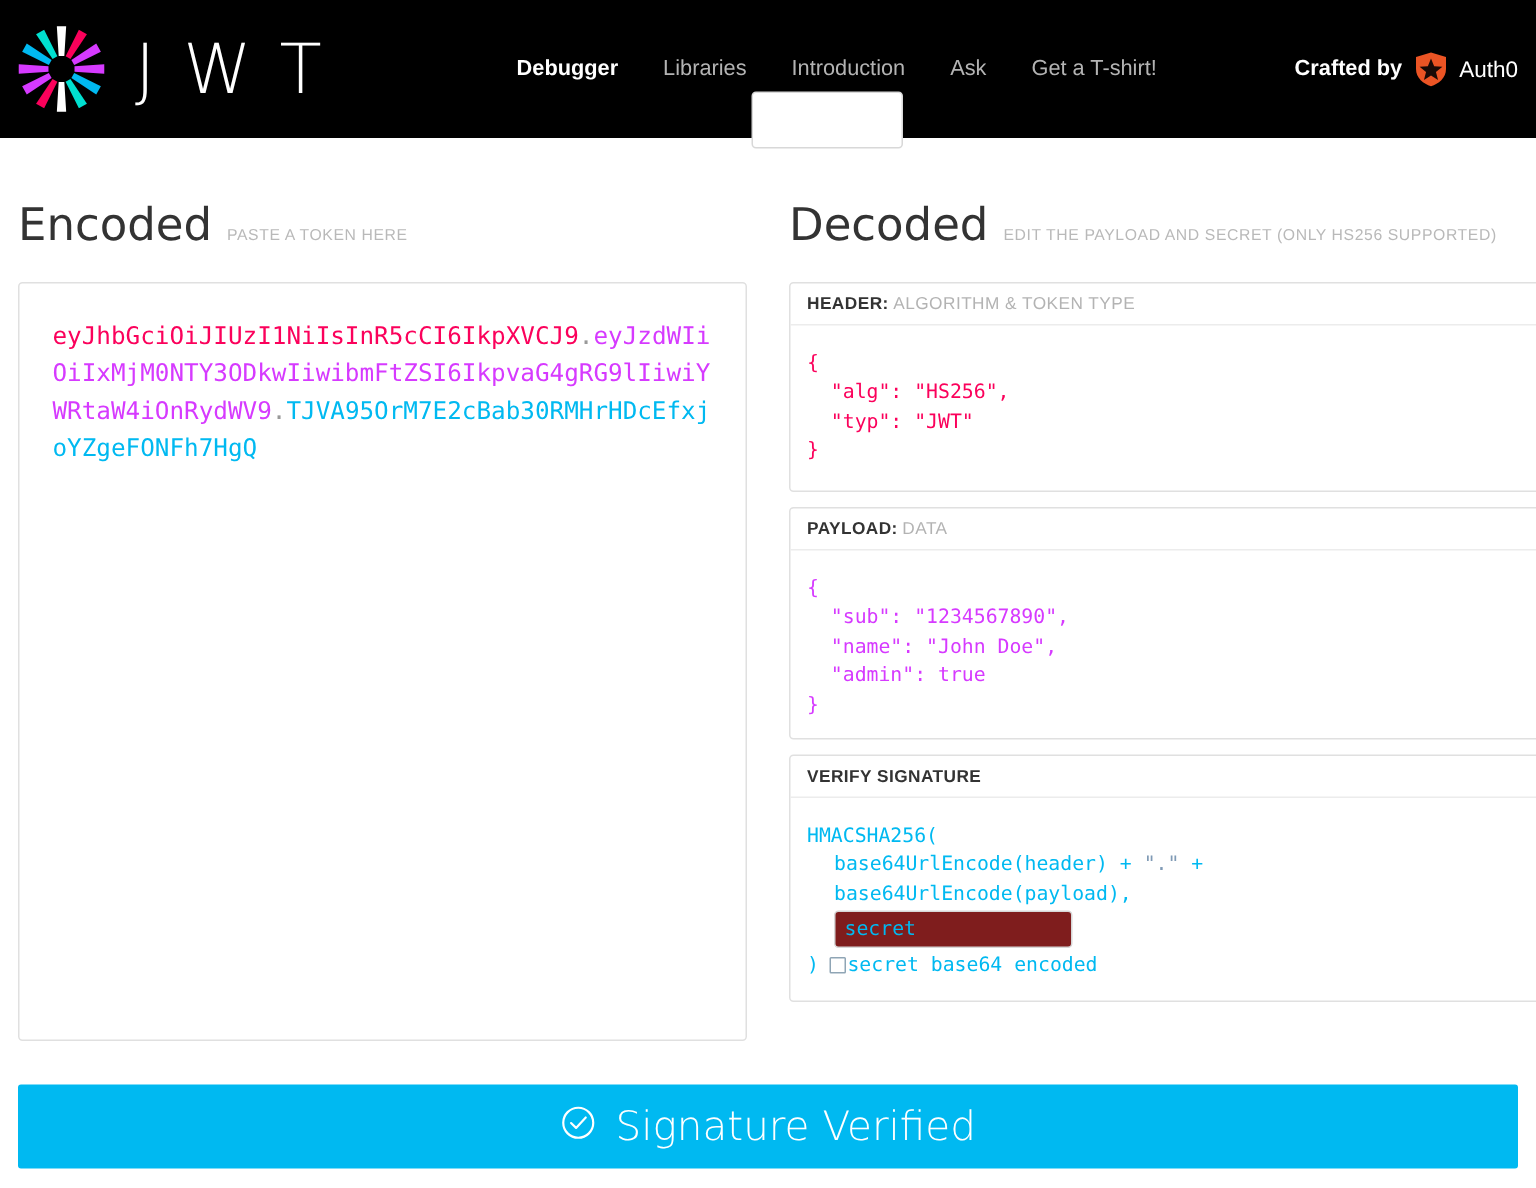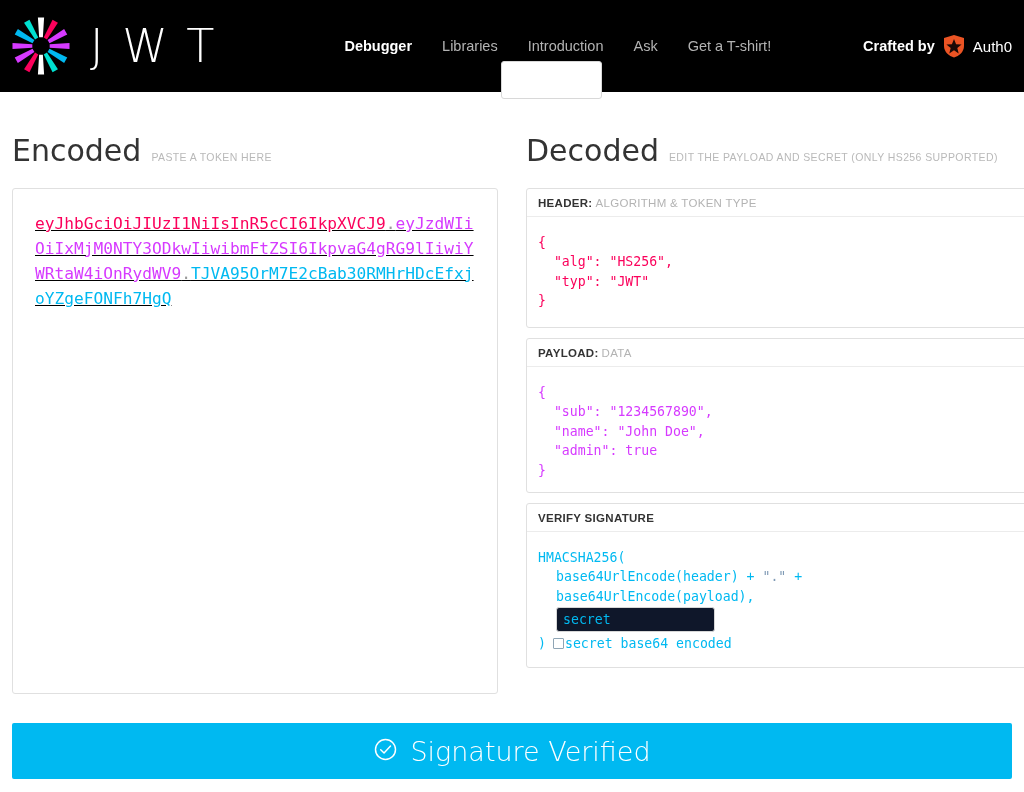--- a/index.html
+++ b/index.html
@@ -92,21 +92,20 @@
     border: 1px solid #e0e0e0;
     border-radius: 3px;
     padding: 22px 22px 10px 22px;
   }
   .token {
     font-family: "DejaVu Sans Mono", monospace;
     font-size: 16.2px;
     line-height: 25px;
     word-break: break-all;
     letter-spacing: 0px;
-    text-decoration: underline;
   }
   .tok-h   { color: #fb015b; }
   .tok-dot { color: #999999; }
   .tok-p   { color: #d63aff; }
   .tok-s   { color: #00b9f1; }
 
   
   .decoded-col {
     position: absolute;
     left: 526px; top: 188px;
@@ -148,21 +147,21 @@
   #box-payload { height: 155px; }
   #box-verify  { height: 165px; }
 
   .secret-input {
     display: block;
     width: 159px; height: 25px;
     margin: 1px 0 2px 18px;
     padding: 0 6px;
     border: 1px solid #d7d7d7;
     border-radius: 3px;
-    background: #0f172a;
+    background: #7f1d1d;
     font-family: "DejaVu Sans Mono", monospace;
     font-size: 13.2px;
     color: #00b9f1;
     outline: none;
   }
   .b64-row {
     display: flex; align-items: center;
     font-family: "DejaVu Sans Mono", monospace;
     font-size: 13.2px;
     color: #00b9f1;

